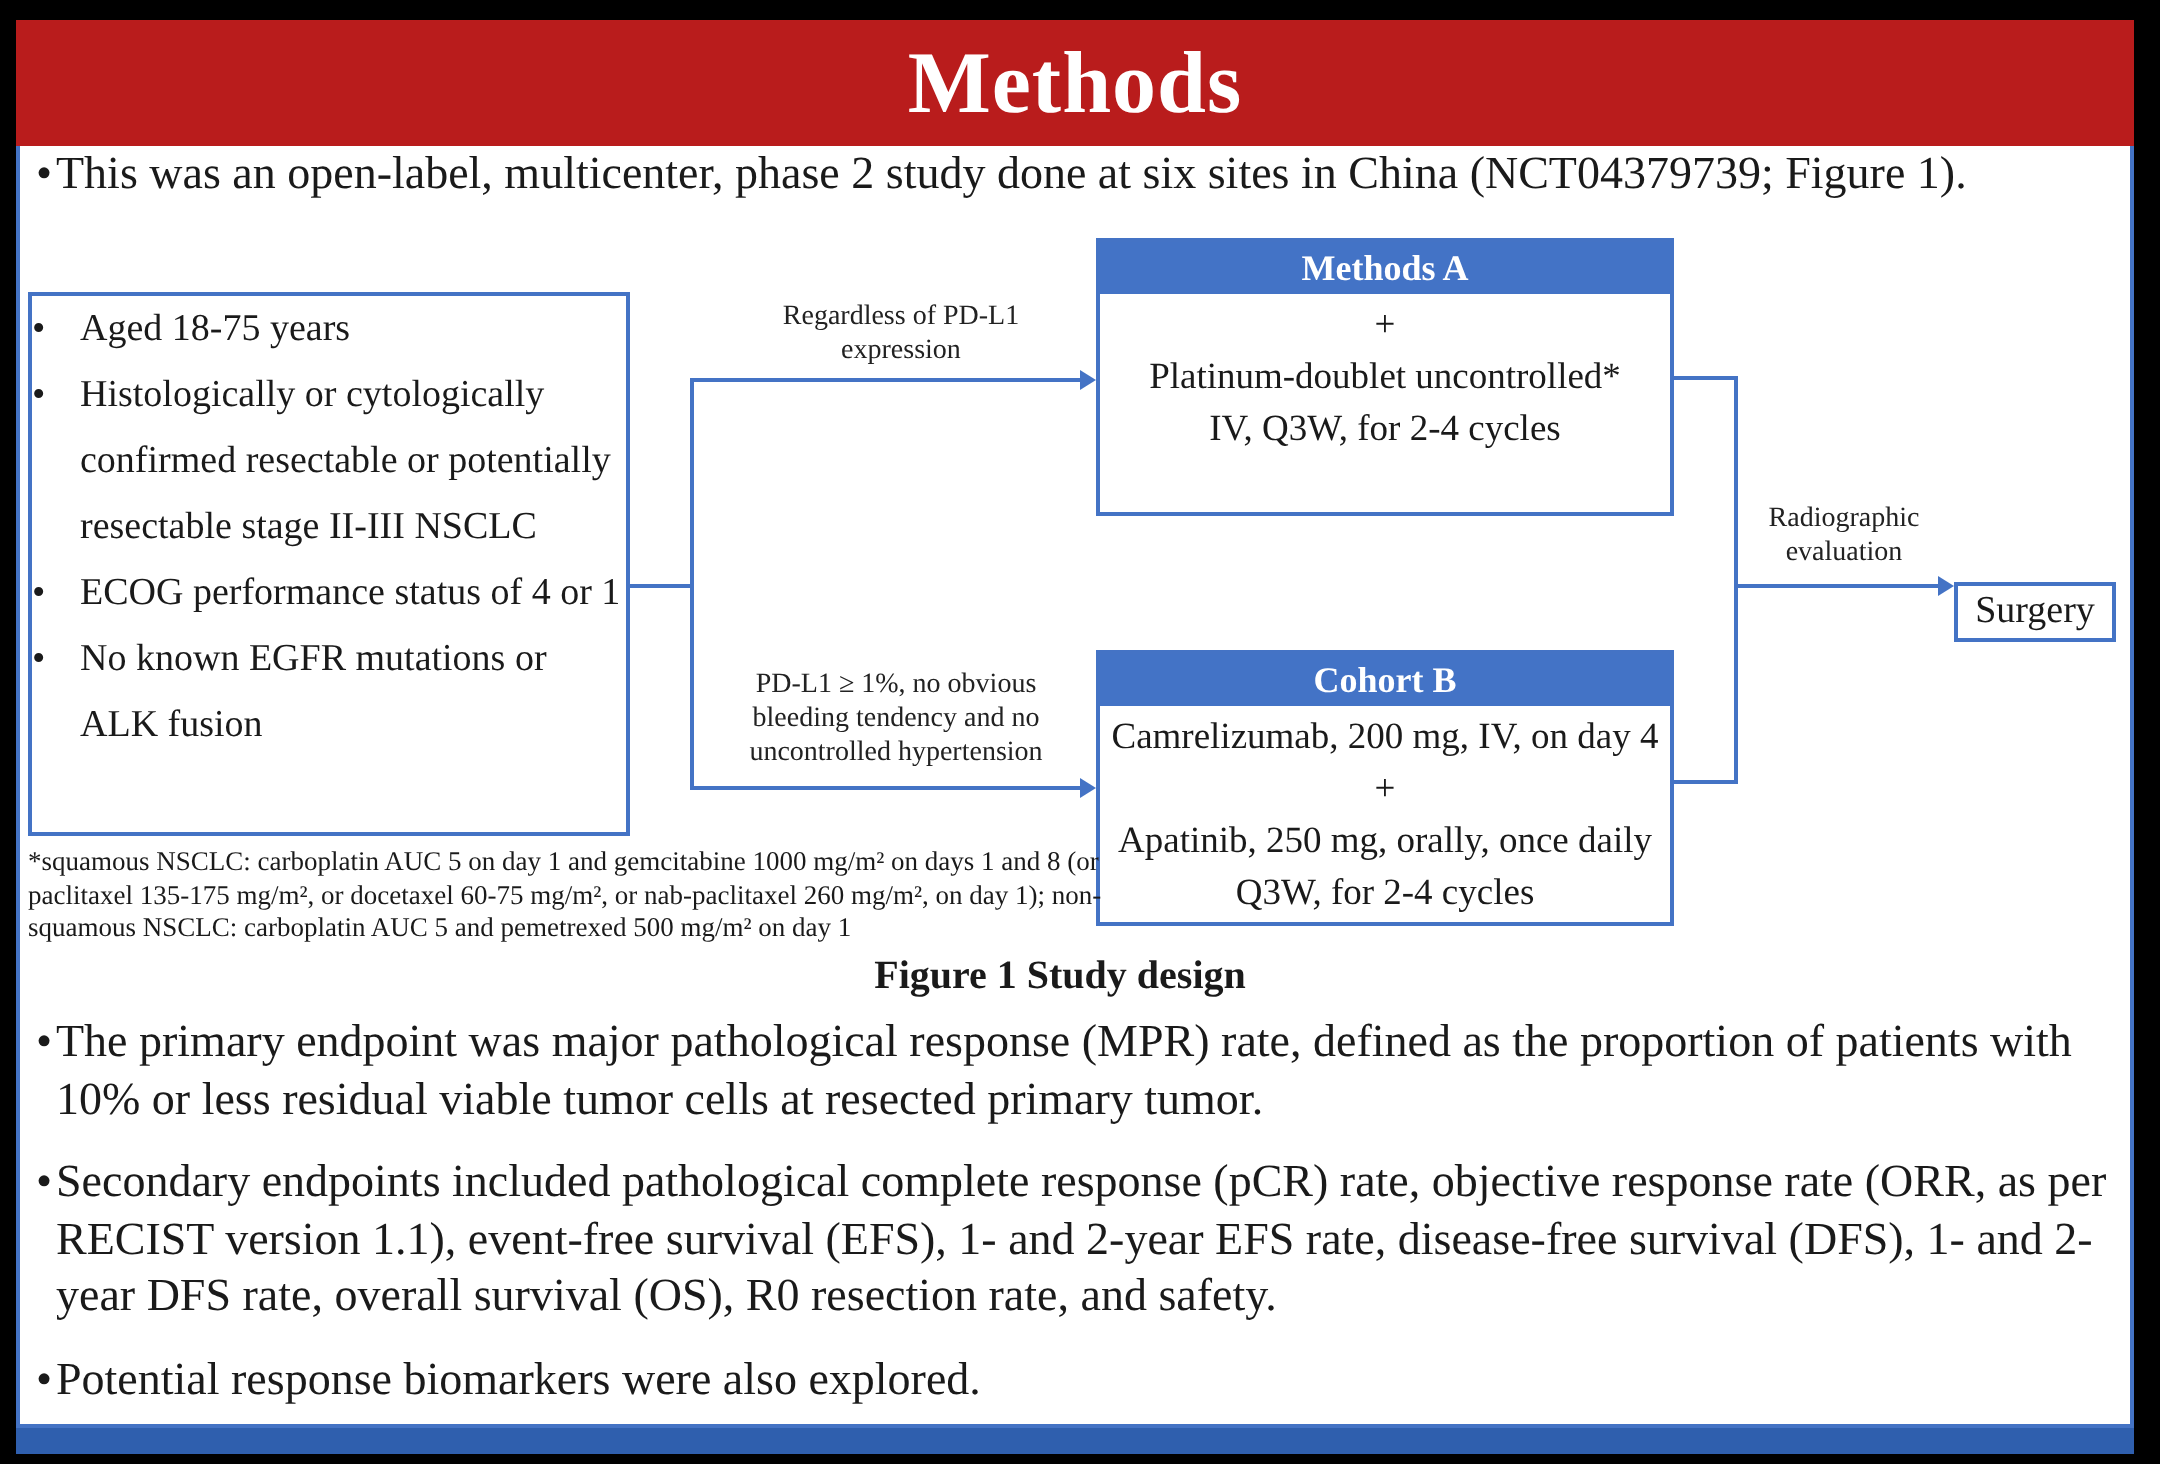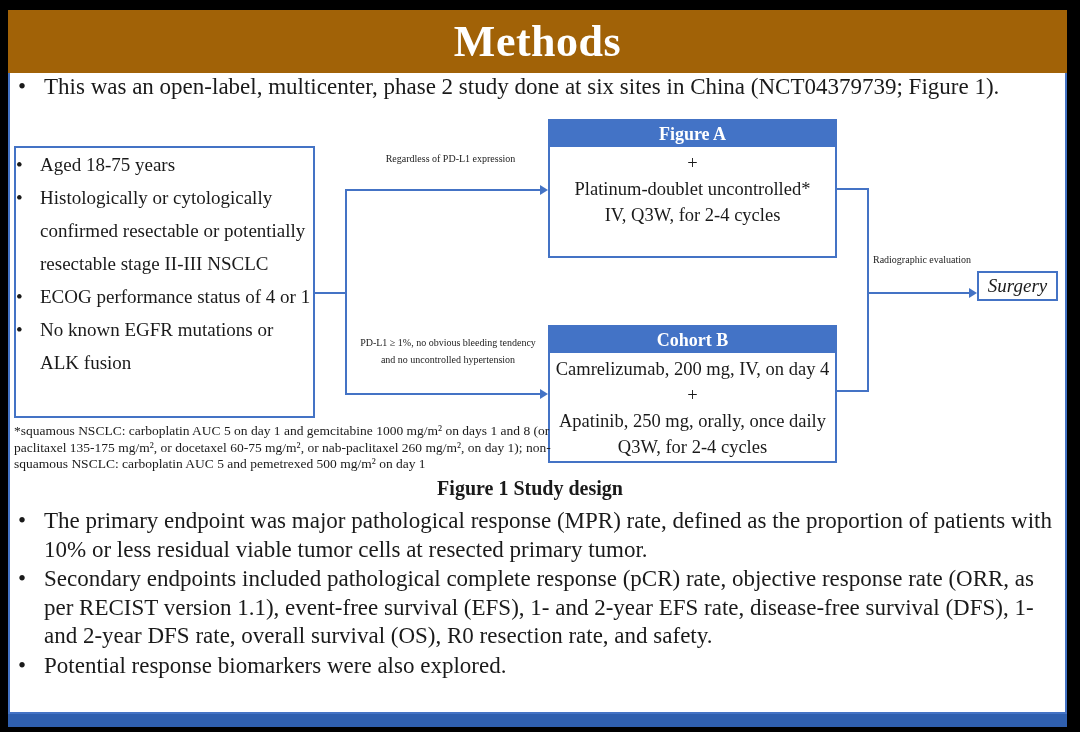--- a/index.html
+++ b/index.html
@@ -1,27 +1,27 @@
 <!DOCTYPE html>
 <html><head>
 <meta charset="utf-8">
 <style>
   html,body{margin:0;padding:0;}
   body{
     width:1080px;height:732px;background:#000;position:relative;
     font-family:"Liberation Serif","DejaVu Serif",serif;color:#1a1a1a;
   }
   .slide{position:absolute;left:8px;top:10px;width:1059px;height:717px;display:flex;flex-direction:column;}
-  .title-bar{height:63px;background:#a16207;display:flex;align-items:center;justify-content:center;flex:0 0 auto;}
+  .title-bar{height:63px;background:#b91c1c;display:flex;align-items:center;justify-content:center;flex:0 0 auto;}
   .title-text{color:#fff;font-weight:bold;font-size:44px;letter-spacing:.5px;}
   .content{flex:1;background:#fff;border:2px solid #4473C5;border-top:none;position:relative;overflow:hidden;}
   .bottom-bar{height:13px;background:#2F5FAE;flex:0 0 auto;}
 
   ul.bullets{list-style:none;margin:0;padding:0;}
-  ul.bullets li{position:relative;padding-left:34px;}
+  ul.bullets li{position:relative;padding-left:18px;}
   ul.bullets li::before{content:"\2022";position:absolute;left:8px;}
 
   .top-bullet{margin:5px 12px 0 14px;}
   .top-bullet li{font-size:23px;line-height:28px;}
 
   .diagram{position:relative;height:404px;margin-top:2px;}
 
   
   .panel{position:absolute;border:2px solid #4473C5;background:#fff;box-sizing:border-box;}
   .panel-header{background:#4373C6;color:#fff;font-weight:bold;font-size:18px;}
@@ -29,38 +29,38 @@
   .elig .panel-header{padding:3px 0 4px 10px;}
   .elig-list{margin-top:9px;padding:0 6px 0 32px;}
   .elig-list li{font-size:19px;line-height:33px;padding-left:24px !important;}
   .elig-list li::before{left:0 !important;}
   .cohort{left:538px;width:289px;}
   .cohort-a{top:16px;height:139px;}
   .cohort-b{top:222px;height:138px;}
   .cohort .panel-header{text-align:center;height:26px;line-height:26px;}
   .cohort-body{text-align:center;font-size:18.5px;padding-top:3px;}
   .cohort-body div{line-height:26px;}
-  .surgery{left:967px;top:168px;width:81px;height:30px;display:flex;align-items:center;justify-content:center;font-size:19px;font-style:italic;}
+  .surgery{left:967px;top:188px;width:81px;height:30px;display:flex;align-items:center;justify-content:center;font-size:19px;}
 
   
   .line{position:absolute;background:#4473C5;}
   .h{height:2px;} .v{width:2px;}
   .arrowhead{position:absolute;width:0;height:0;border-top:5px solid transparent;border-bottom:5px solid transparent;border-left:8px solid #4473C5;}
 
-  .branch-label{position:absolute;text-align:center;font-size:10px;line-height:17px;color:#222;}
+  .branch-label{position:absolute;text-align:center;font-size:14px;line-height:17px;color:#222;}
   .lbl-regardless{left:358px;top:47px;width:165px;}
   .lbl-pdl1{left:348px;top:231px;width:180px;}
   .lbl-radio{left:862px;top:148px;width:100px;}
 
   .footnote{position:absolute;left:4px;top:320px;width:537px;font-size:13.5px;line-height:16.5px;}
   .caption{position:absolute;left:0;right:15px;top:374px;text-align:center;font-weight:bold;font-size:20px;}
 
   .bottom-bullets{margin:7px 10px 0 14px;}
   .bottom-bullets li{font-size:23px;line-height:28.5px;}
-  .bottom-bullets li + li{margin-top:1px;}
+  .bottom-bullets li + li{margin-top:13px;}
 </style>
 </head>
 <body>
 
 <div class="slide">
 
   <div class="title-bar">
     <div class="title-text">Methods</div>
   </div>
 
@@ -85,21 +85,21 @@
       <div class="line v" style="left:335px;top:86px;height:206px;"></div>
       <div class="line h" style="left:335px;top:86px;width:195px;"></div>
       <div class="arrowhead" style="left:530px;top:82px;"></div>
       <div class="line h" style="left:335px;top:290px;width:195px;"></div>
       <div class="arrowhead" style="left:530px;top:286px;"></div>
 
       <div class="branch-label lbl-regardless">Regardless of PD-L1 expression</div>
       <div class="branch-label lbl-pdl1">PD-L1 ≥ 1%, no obvious bleeding tendency and no uncontrolled hypertension</div>
 
       <div class="panel cohort cohort-a">
-        <div class="panel-header">Figure A</div>
+        <div class="panel-header">Methods A</div>
         <div class="cohort-body">
           <div>+</div>
           <div>Platinum-doublet uncontrolled*</div>
           <div>IV, Q3W, for 2-4 cycles</div>
         </div>
       </div>
 
       <div class="panel cohort cohort-b">
         <div class="panel-header">Cohort B</div>
         <div class="cohort-body">

